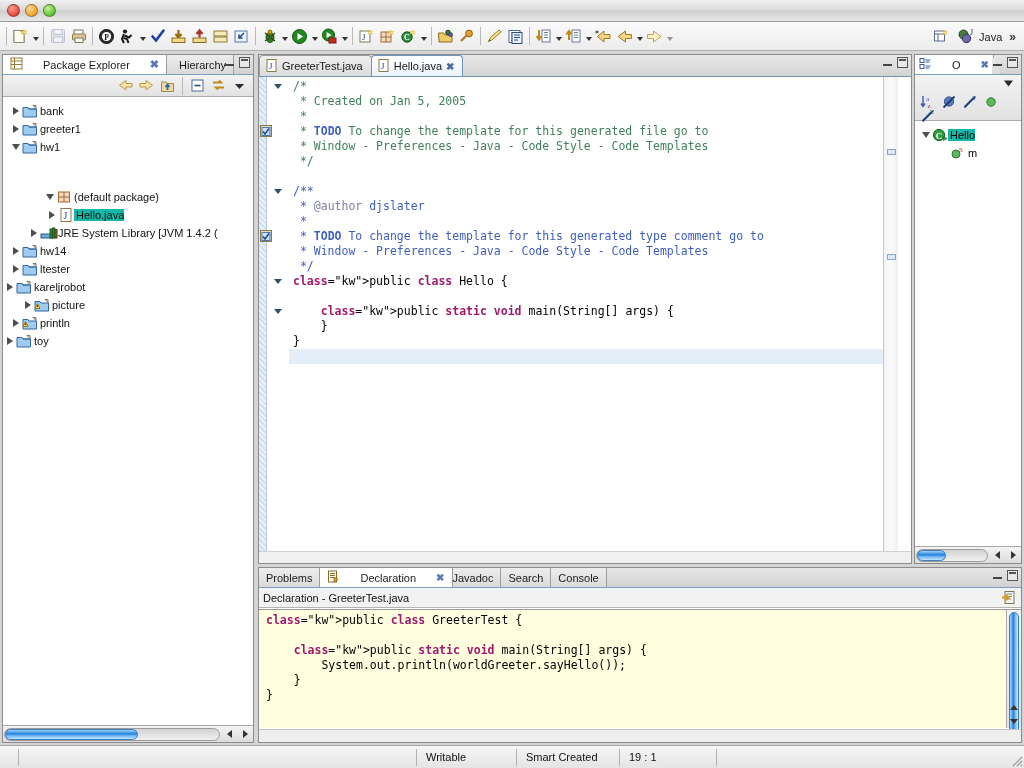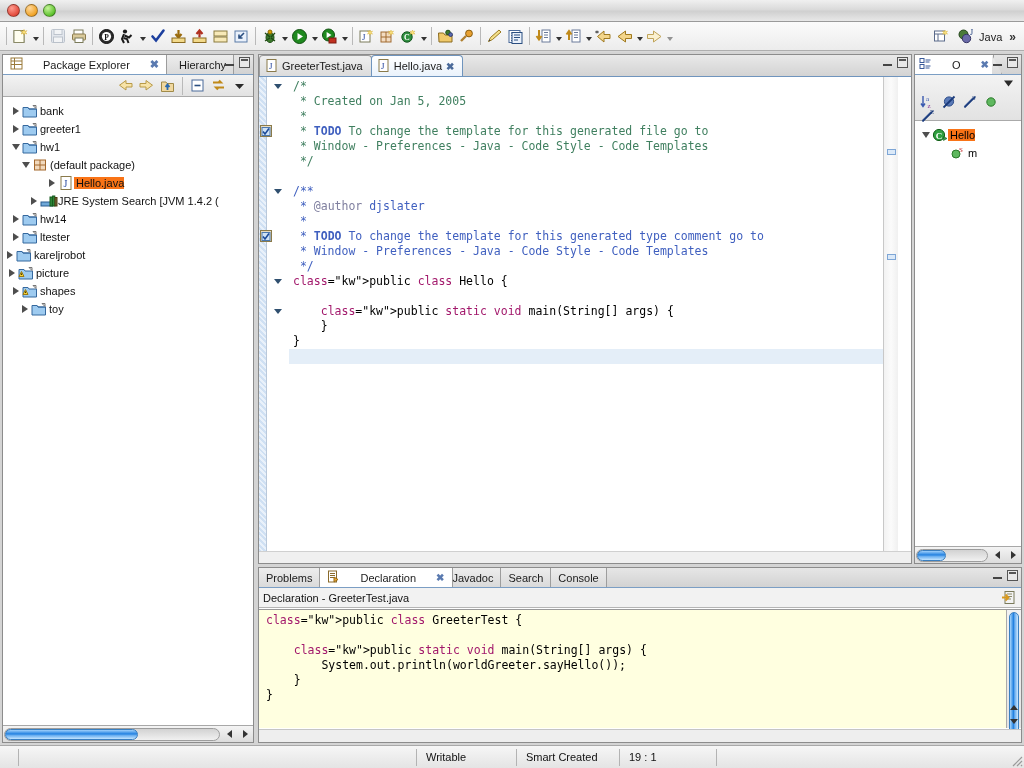--- a/index.html
+++ b/index.html
@@ -128,21 +128,21 @@
   .twist { width:13px; height:18px; display:flex; align-items:center; justify-content:center;}
   .twist.closed::after{
     content:""; border-top:4px solid transparent; border-bottom:4px solid transparent;
     border-left:6px solid #4e4e4e;
   }
   .twist.open::after{
     content:""; border-left:4px solid transparent; border-right:4px solid transparent;
     border-top:6px solid #4e4e4e;
   }
   .tlabel{ padding-left:2px; }
-  .tlabel.sel{ background:#f97316; }
+  .tlabel.sel{ background:#14b8a6; }
   .ico { width:16px; height:16px; display:inline-block; flex:0 0 16px; }
 
   
   .hscroll {
     position:absolute; left:0; right:0; bottom:0; height:17px;
     background:linear-gradient(to bottom,#f4f4f4,#dcdcdc);
     border-top:1px solid #a8a8a8;
     display:flex; align-items:center;
   }
   .hs-track{
@@ -189,21 +189,21 @@
   }
   #fold-ruler{ width:22px; background:#fff; position:relative; }
   #code{
     flex:1; position:relative; background:#fff;
     font-family:"DejaVu Sans Mono","Liberation Mono",monospace;
     font-size:11.5px; line-height:15px;
     padding-top:2px; overflow:hidden;
   }
   .cl { height:15px; white-space:pre; padding-left:4px;}
   .cl.hl { background:#e4eef8; }
-  .kw{color:#a2186b; font-weight:normal;}
+  .kw{color:#a2186b; font-weight:bold;}
   .cm{color:#3f7f5f;}
   .tag{color:#7f7f9f;}
   .todo{color:#3f5fbf; font-weight:bold;}
   .jd{color:#3f5fbf;}
   #overview-ruler{
     width:15px; background:linear-gradient(to right,#f2f2f2,#fbfbfb,#f0f0f0);
     border-left:1px solid #c8c8c8; position:relative;
   }
   .ovmark{ position:absolute; right:2px; width:9px; height:6px; border:1px solid #7ea6d6; background:#dbe9f8;}
   #ed-right-pad{ width:13px; background:#fff; }
@@ -582,21 +582,21 @@
         </div>
         <div class="trow" style="padding-left: 6px;">
           <span class="twist open"></span>
           <span class="ico"><svg width="16" height="16" viewBox="0 0 16 16">
               <path d="M1 4.5h5l1 1.5h7.5V14H1z" fill="#9ecbf0" stroke="#35689e"></path>
               <path d="M1 4.5h5l1 1.5h7.5" fill="none" stroke="#35689e"></path>
               <path d="M11 2.5h3v3z" fill="#e8e8e8" stroke="#777"></path>
             </svg></span>
           <span class="tlabel">hw1</span>
         </div>
-        <div class="trow" style="padding-left: 16px;">
+        <div class="trow" style="padding-left: 40px; margin-top: 32px;">
           <span class="twist open"></span>
           <span class="ico"><svg width="16" height="16" viewBox="0 0 16 16">
               <rect x="2.5" y="3" width="11" height="10" fill="#f1d9bd" stroke="#a4682c"></rect>
               <path d="M8 3v10 M2.5 8h11" stroke="#a4682c"></path>
             </svg></span>
           <span class="tlabel">(default package)</span>
         </div>
         <div class="trow" style="padding-left: 42px;">
           <span class="twist closed"></span>
           <span class="ico"><svg width="16" height="16" viewBox="0 0 16 16">
@@ -606,21 +606,21 @@
           <span class="tlabel sel">Hello.java</span>
         </div>
         <div class="trow" style="padding-left: 24px;">
           <span class="twist closed"></span>
           <span class="ico"><svg width="18" height="16" viewBox="0 0 18 16">
               <rect x="1" y="9" width="11" height="4" fill="#6fa8d8" stroke="#2a5c90"></rect>
               <rect x="10" y="4" width="2.4" height="9" fill="#2f8a3a" stroke="#155a1d"></rect>
               <rect x="12.6" y="3" width="2.2" height="10" fill="#2f8a3a" stroke="#155a1d"></rect>
               <rect x="15" y="4.5" width="2" height="8.5" fill="#7a6a3a" stroke="#4a3a10"></rect>
             </svg></span>
-          <span class="tlabel">JRE System Search [JVM 1.4.2 (</span>
+          <span class="tlabel">JRE System Library [JVM 1.4.2 (</span>
         </div>
         <div class="trow" style="padding-left: 6px;">
           <span class="twist closed"></span>
           <span class="ico"><svg width="16" height="16" viewBox="0 0 16 16">
               <path d="M1 4.5h5l1 1.5h7.5V14H1z" fill="#9ecbf0" stroke="#35689e"></path>
               <path d="M1 4.5h5l1 1.5h7.5" fill="none" stroke="#35689e"></path>
               <path d="M11 2.5h3v3z" fill="#e8e8e8" stroke="#777"></path>
             </svg></span>
           <span class="tlabel">hw14</span>
         </div>
@@ -635,41 +635,41 @@
         </div>
         <div class="trow" style="">
           <span class="twist closed"></span>
           <span class="ico"><svg width="16" height="16" viewBox="0 0 16 16">
               <path d="M1 4.5h5l1 1.5h7.5V14H1z" fill="#9ecbf0" stroke="#35689e"></path>
               <path d="M1 4.5h5l1 1.5h7.5" fill="none" stroke="#35689e"></path>
               <path d="M11 2.5h3v3z" fill="#e8e8e8" stroke="#777"></path>
             </svg></span>
           <span class="tlabel">kareljrobot</span>
         </div>
-        <div class="trow" style="padding-left: 2px;">
+        <div class="trow" style="padding-left: 18px;">
           <span class="twist closed"></span>
           <span class="ico"><svg width="16" height="16" viewBox="0 0 16 16">
               <path d="M1 4.5h5l1 1.5h7.5V14H1z" fill="#9ecbf0" stroke="#35689e"></path>
               <path d="M11 2.5h3v3z" fill="#e8e8e8" stroke="#777"></path>
               <path d="M3.5 6.5 L6 11.5 H1z" fill="#f5d33a" stroke="#9a7a10"></path>
               <path d="M3.5 8.4v1.6" stroke="#4a3a00" stroke-width="1"></path>
             </svg></span>
           <span class="tlabel">picture</span>
         </div>
         <div class="trow" style="padding-left: 6px;">
           <span class="twist closed"></span>
           <span class="ico"><svg width="16" height="16" viewBox="0 0 16 16">
               <path d="M1 4.5h5l1 1.5h7.5V14H1z" fill="#9ecbf0" stroke="#35689e"></path>
               <path d="M11 2.5h3v3z" fill="#e8e8e8" stroke="#777"></path>
               <path d="M3.5 6.5 L6 11.5 H1z" fill="#f5d33a" stroke="#9a7a10"></path>
               <path d="M3.5 8.4v1.6" stroke="#4a3a00" stroke-width="1"></path>
             </svg></span>
-          <span class="tlabel">shapes</span>
-        </div>
-        <div class="trow" style="padding-left: 15px;">
+          <span class="tlabel">println</span>
+        </div>
+        <div class="trow" style="padding-left: 0;">
           <span class="twist closed"></span>
           <span class="ico"><svg width="16" height="16" viewBox="0 0 16 16">
               <path d="M1 4.5h5l1 1.5h7.5V14H1z" fill="#9ecbf0" stroke="#35689e"></path>
               <path d="M1 4.5h5l1 1.5h7.5" fill="none" stroke="#35689e"></path>
               <path d="M11 2.5h3v3z" fill="#e8e8e8" stroke="#777"></path>
             </svg></span>
           <span class="tlabel">toy</span>
         </div>
       </div>
 

